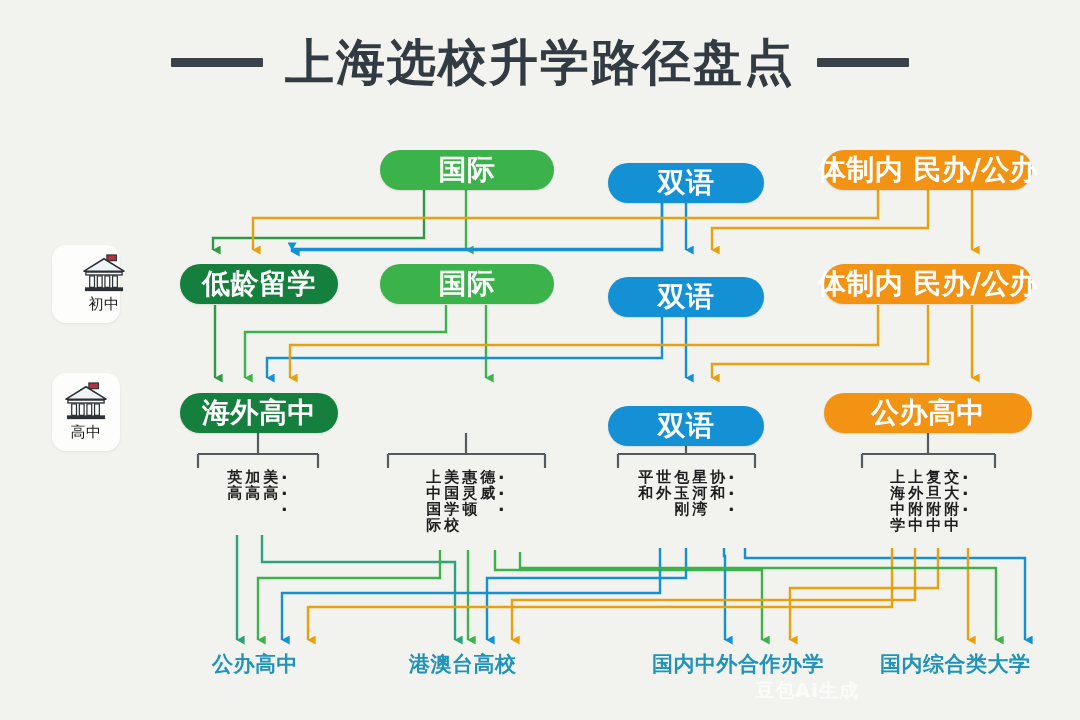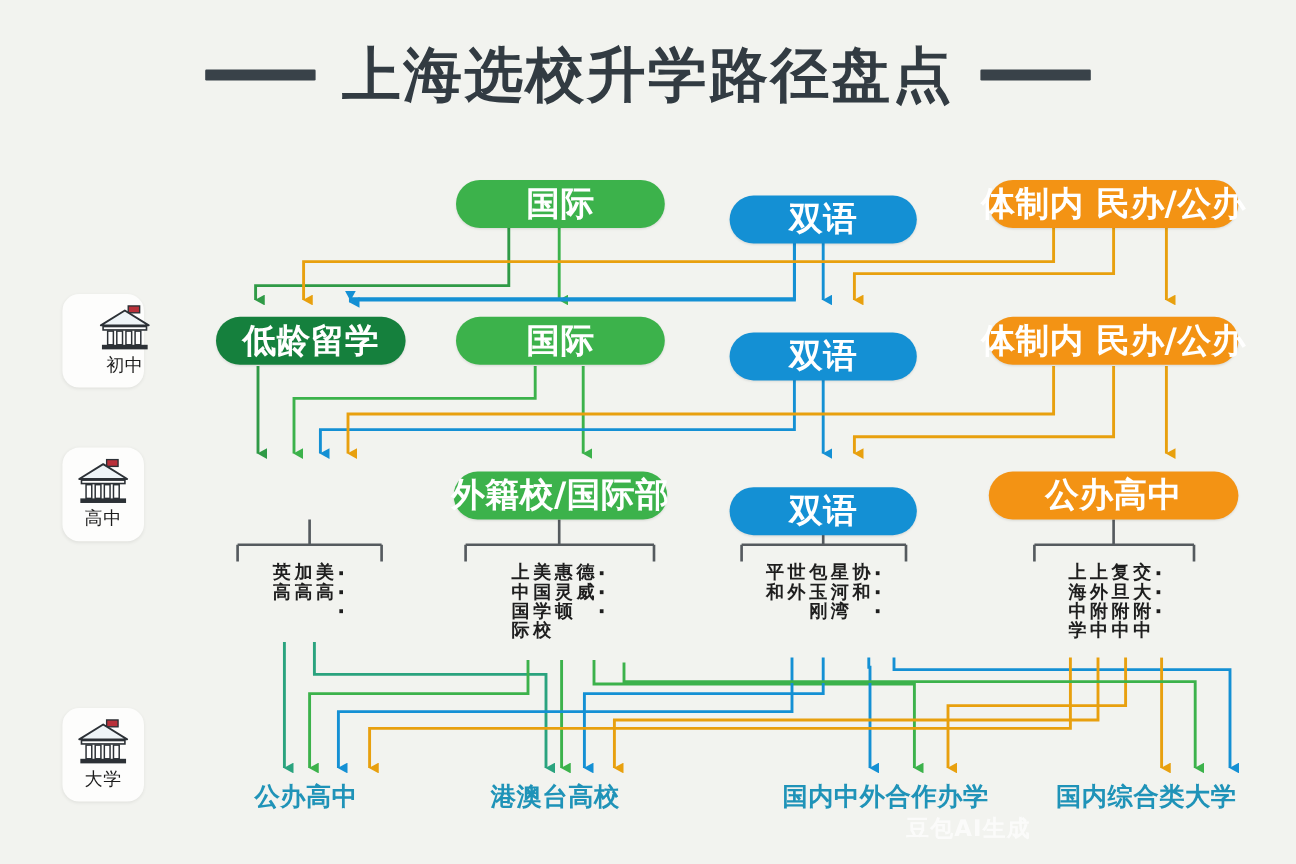--- a/index.html
+++ b/index.html
@@ -262,44 +262,31 @@
       <rect x="5" y="19" width="38" height="3" fill="#fff" stroke="#2c3136" stroke-width="1.4"></rect>
       <rect x="9" y="23" width="5" height="12" fill="#fff" stroke="#2c3136" stroke-width="1.3"></rect>
       <rect x="17" y="23" width="5" height="12" fill="#fff" stroke="#2c3136" stroke-width="1.3"></rect>
       <rect x="25" y="23" width="5" height="12" fill="#fff" stroke="#2c3136" stroke-width="1.3"></rect>
       <rect x="33" y="23" width="5" height="12" fill="#fff" stroke="#2c3136" stroke-width="1.3"></rect>
       <rect x="4" y="35" width="40" height="4" fill="#2c3136"></rect>
     </svg>
     <div class="stage-label">高中</div>
   </div>
 
-  <div class="stage-card" style="left:52px; top:590px;">
-    <svg class="bank-icon" viewBox="0 0 48 42">
-      <rect x="27" y="1" width="10" height="6" fill="#b9313a" stroke="#2c3136" stroke-width="1.2"></rect>
-      <path d="M24 5 L45 18 L3 18 Z" fill="#eef4f7" stroke="#2c3136" stroke-width="1.6" stroke-linejoin="round"></path>
-      <rect x="5" y="19" width="38" height="3" fill="#fff" stroke="#2c3136" stroke-width="1.4"></rect>
-      <rect x="9" y="23" width="5" height="12" fill="#fff" stroke="#2c3136" stroke-width="1.3"></rect>
-      <rect x="17" y="23" width="5" height="12" fill="#fff" stroke="#2c3136" stroke-width="1.3"></rect>
-      <rect x="25" y="23" width="5" height="12" fill="#fff" stroke="#2c3136" stroke-width="1.3"></rect>
-      <rect x="33" y="23" width="5" height="12" fill="#fff" stroke="#2c3136" stroke-width="1.3"></rect>
-      <rect x="4" y="35" width="40" height="4" fill="#2c3136"></rect>
-    </svg>
-    <div class="stage-label">大学</div>
-  </div>
 
   <div class="pill green" style="left:380px; top:150px; width:174px;">国际</div>
   <div class="pill blue" style="left:608px; top:150px; width:156px;">双语</div>
   <div class="pill orange" style="left:824px; top:150px; width:208px;">体制内 民办/公办</div>
 
   <div class="pill darkgreen" style="left:180px; top:264px; width:158px;">低龄留学</div>
   <div class="pill green" style="left:380px; top:264px; width:174px;">国际</div>
   <div class="pill blue" style="left:608px; top:264px; width:156px;">双语</div>
   <div class="pill orange" style="left:824px; top:264px; width:208px;">体制内 民办/公办</div>
 
-  <div class="pill green" style="left:378px; top:393px; width:178px;">外籍校/国际部</div>
+  <div class="pill darkgreen" style="left:180px; top:393px; width:158px;">海外高中</div>
   <div class="pill blue" style="left:608px; top:393px; width:156px;">双语</div>
   <div class="pill orange" style="left:824px; top:393px; width:208px;">公办高中</div>
 
   <div class="namegroup" style="left:196px; top:470px; width:124px;">
     <div class="namecol">
       <span style="display: flex; flex-direction: column; align-items: center; height: auto;">
           <span>英</span>
           <span>高</span>
         </span>
     </div>

